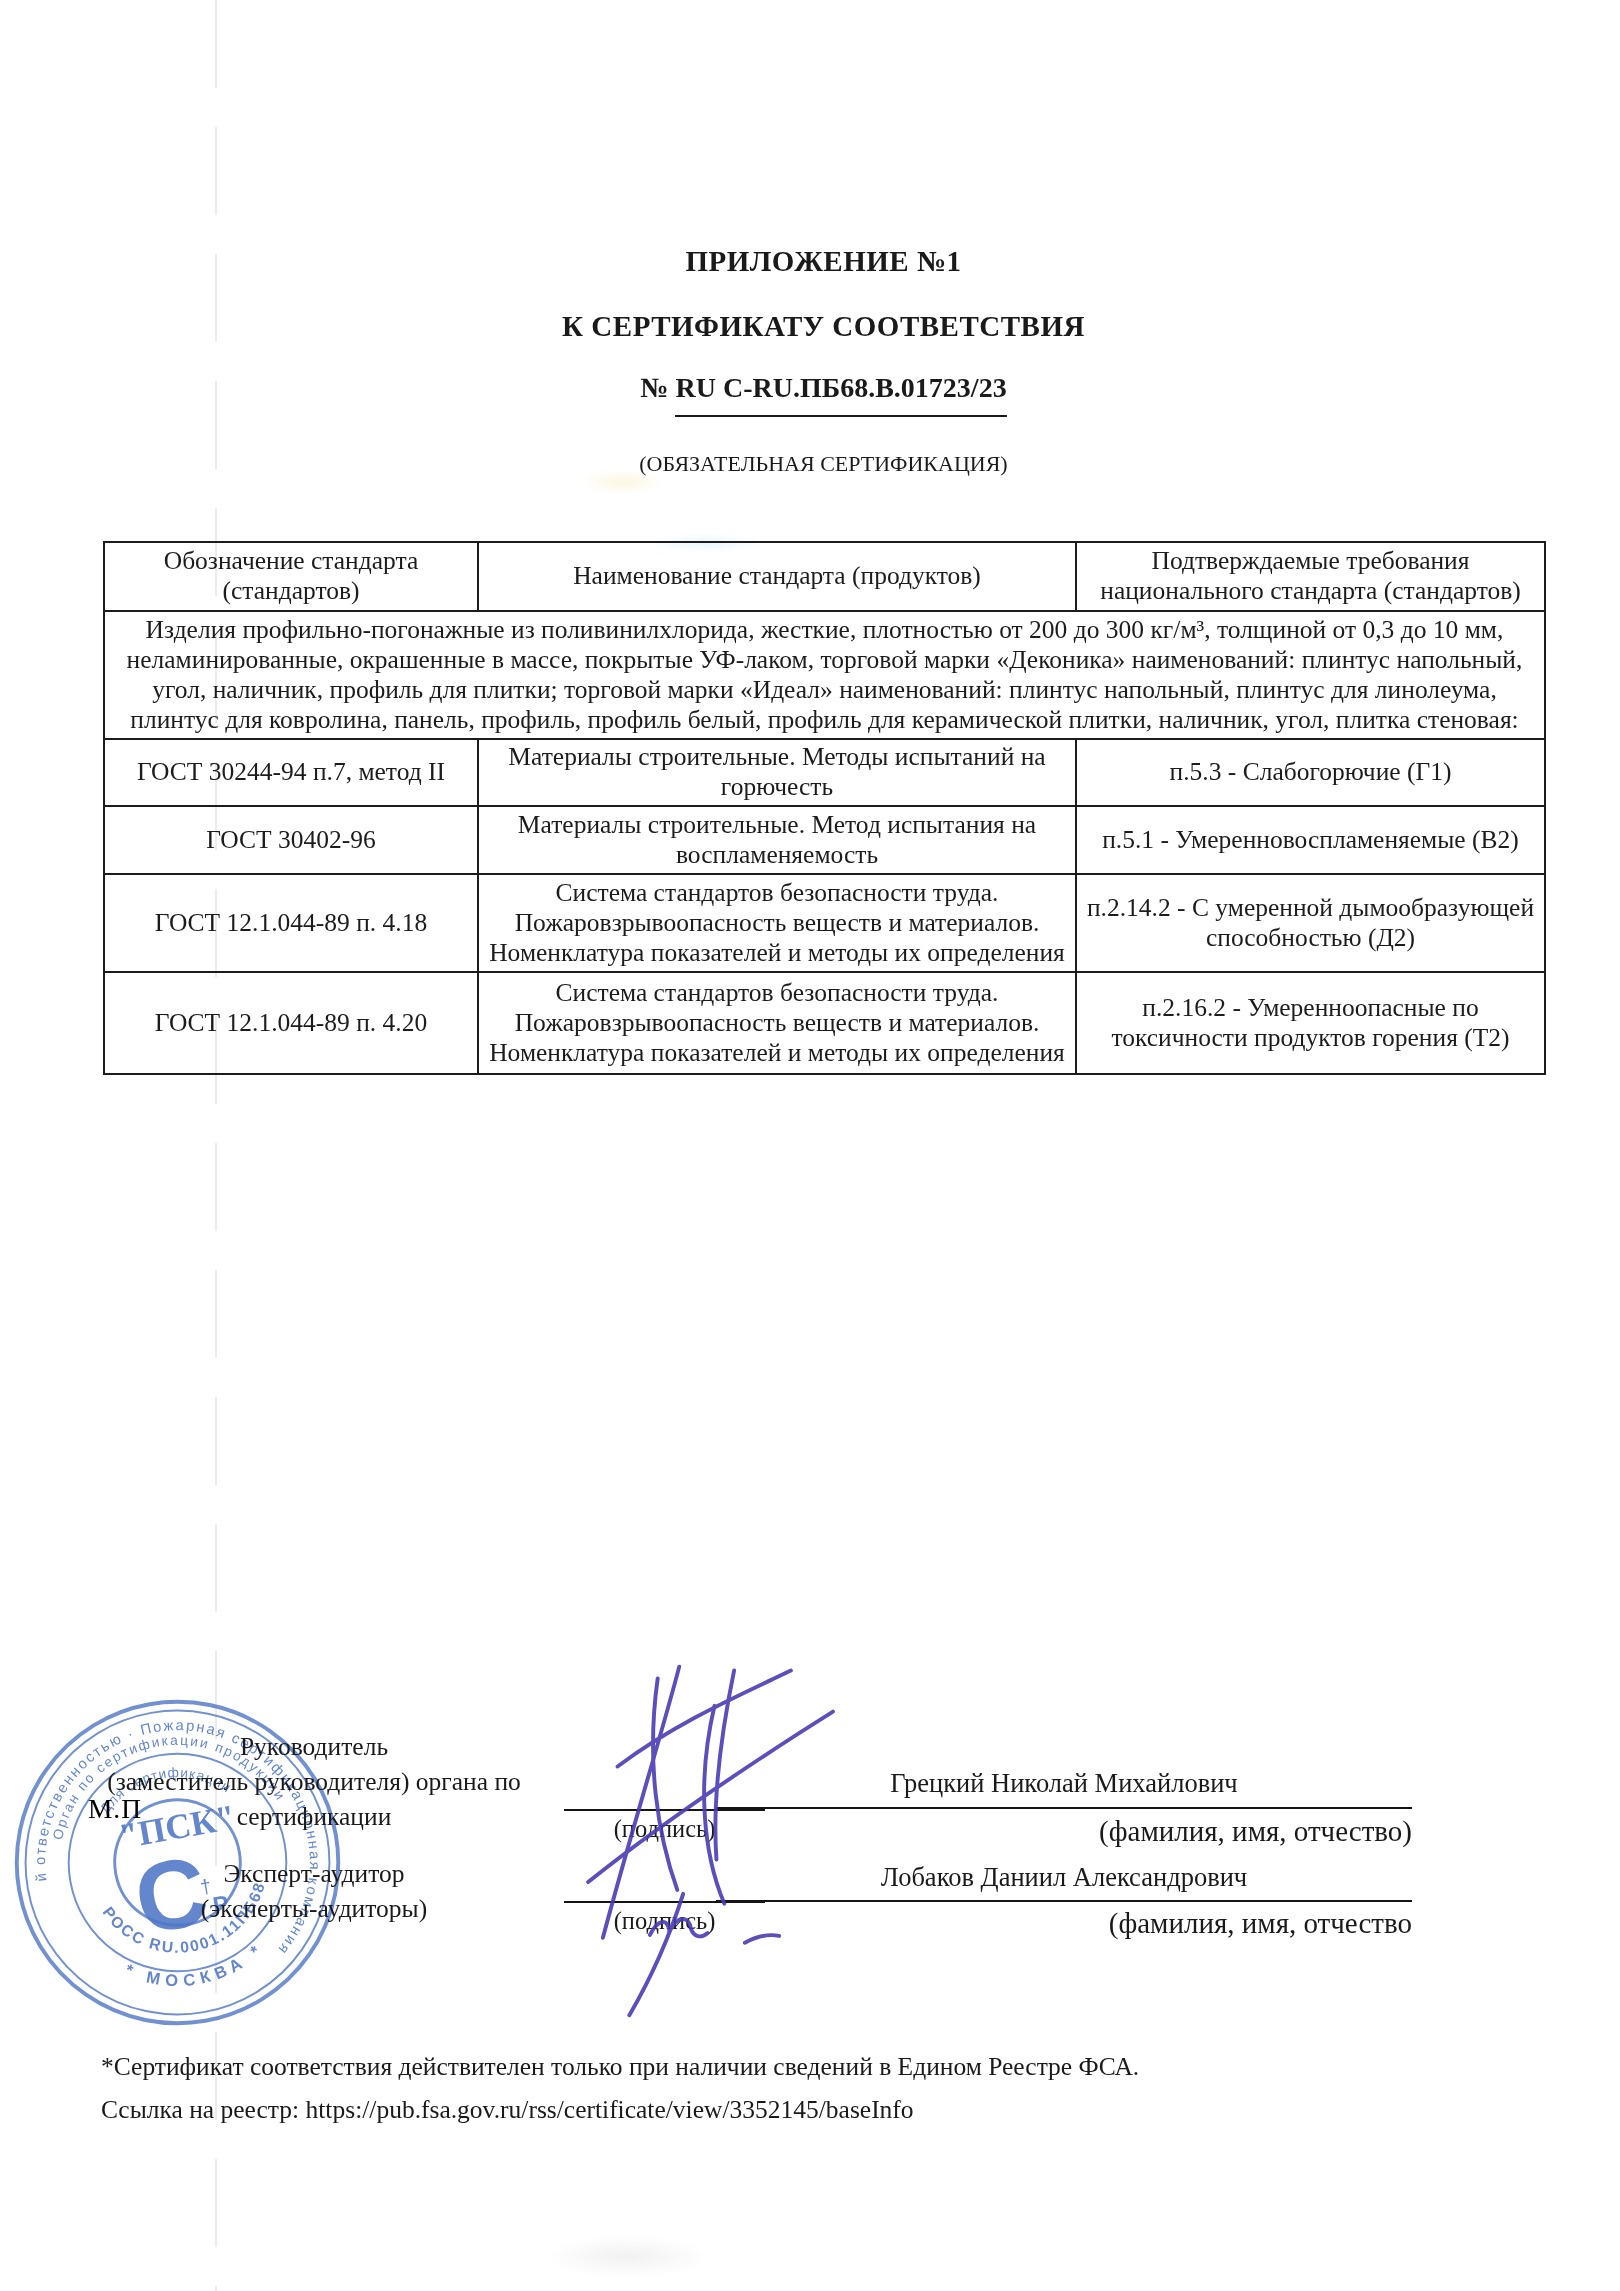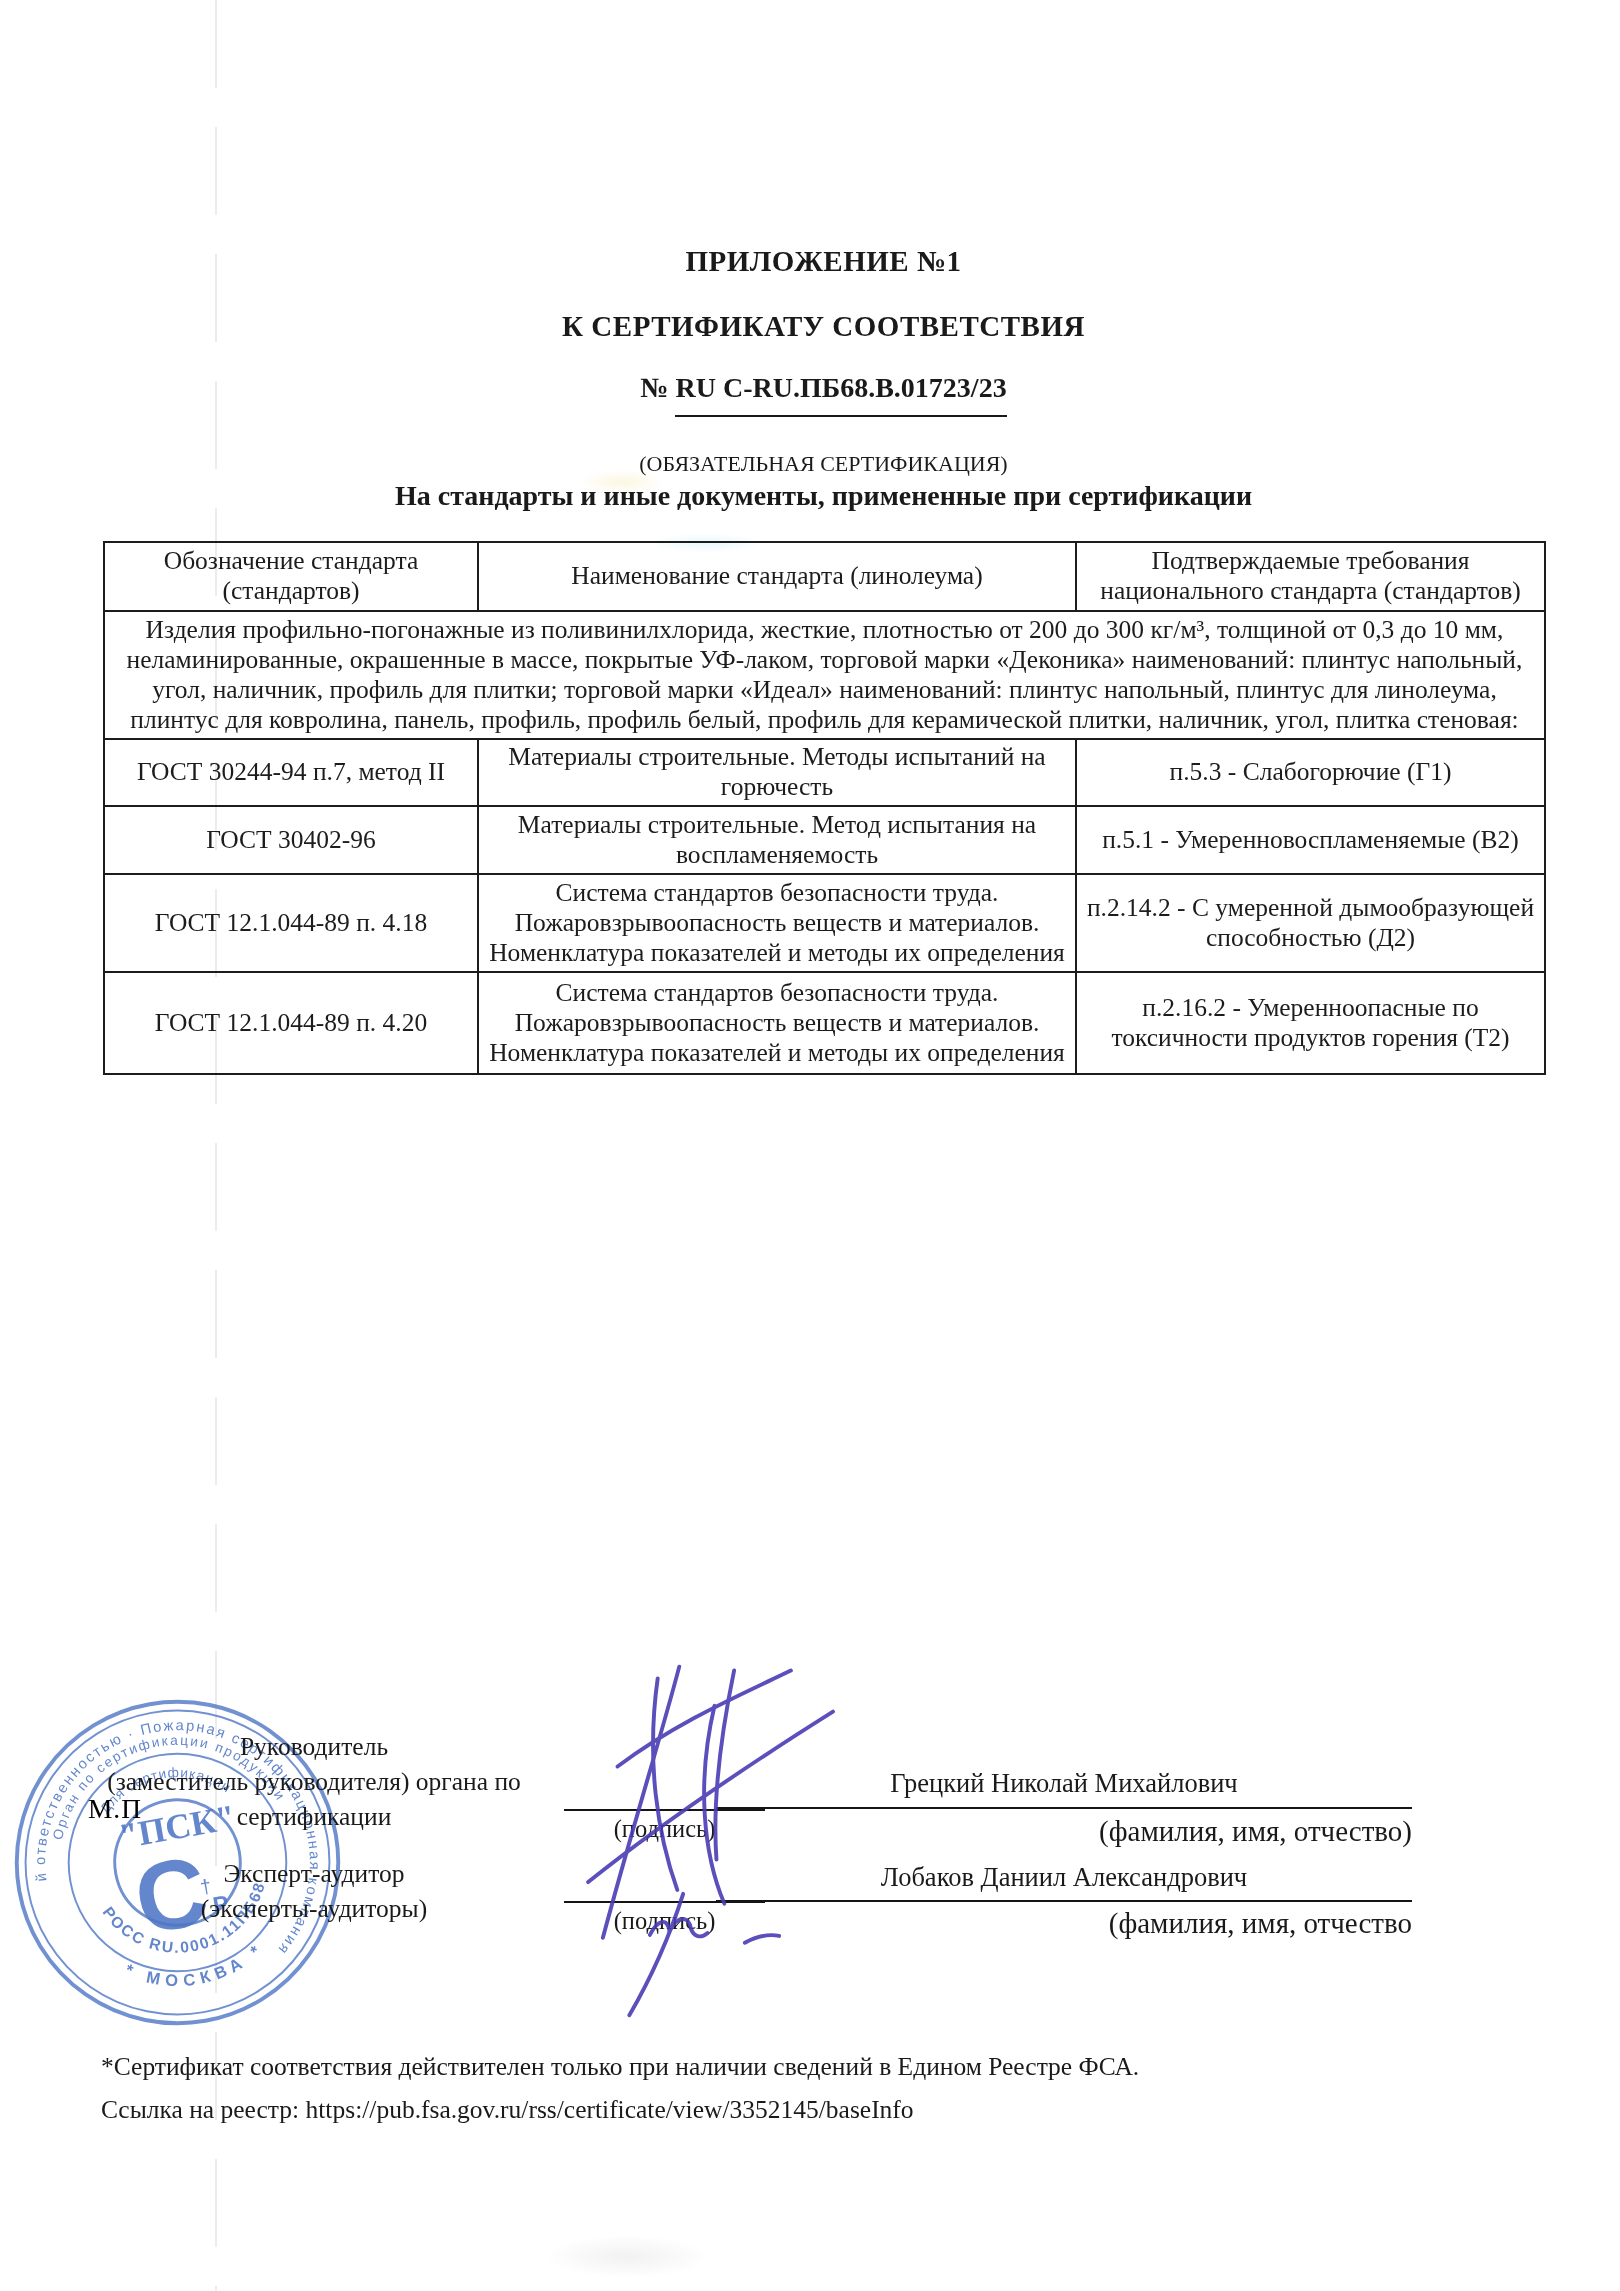--- a/index.html
+++ b/index.html
@@ -83,32 +83,31 @@
 
   <div class="scan-vline"></div>
   <div class="smudge smudge-yellow"></div>
   <div class="smudge smudge-cyan"></div>
   <div class="smudge smudge-gray"></div>
 
   <div class="hline title1">ПРИЛОЖЕНИЕ №1</div>
   <div class="hline title2">К СЕРТИФИКАТУ СООТВЕТСТВИЯ</div>
   <div class="hline certline"><span>№</span> <span class="num">RU C-RU.ПБ68.В.01723/23</span></div>
   <div class="hline certtype">(ОБЯЗАТЕЛЬНАЯ СЕРТИФИКАЦИЯ)</div>
-  <div class="hline subtitle">На стандарты и иные документы, примененные при сертификации</div>
 
   <table class="std">
     <colgroup>
       <col style="width:374px">
         <col style="width:598px">
         <col style="width:469px">
     </colgroup>
     <tbody>
         <tr>
       <th>Обозначение стандарта (стандартов)</th>
-      <th>Наименование стандарта (линолеума)</th>
+      <th>Наименование стандарта (продуктов)</th>
       <th>Подтверждаемые требования национального стандарта (стандартов)</th>
     </tr>
     <tr>
       <td class="scope" colspan="3">Изделия профильно-погонажные из поливинилхлорида, жесткие, плотностью от 200 до 300 кг/м³, толщиной от 0,3 до 10 мм, неламинированные, окрашенные в массе, покрытые УФ-лаком, торговой марки «Деконика» наименований: плинтус напольный, угол, наличник, профиль для плитки; торговой марки «Идеал» наименований: плинтус напольный, плинтус для линолеума, плинтус для ковролина, панель, профиль, профиль белый, профиль для керамической плитки, наличник, угол, плитка стеновая:</td>
     </tr>
     <tr class="r1">
       <td>ГОСТ 30244-94 п.7, метод II</td>
       <td>Материалы строительные. Методы испытаний на горючесть</td>
       <td>п.5.3 - Слабогорючие (Г1)</td>
     </tr>

